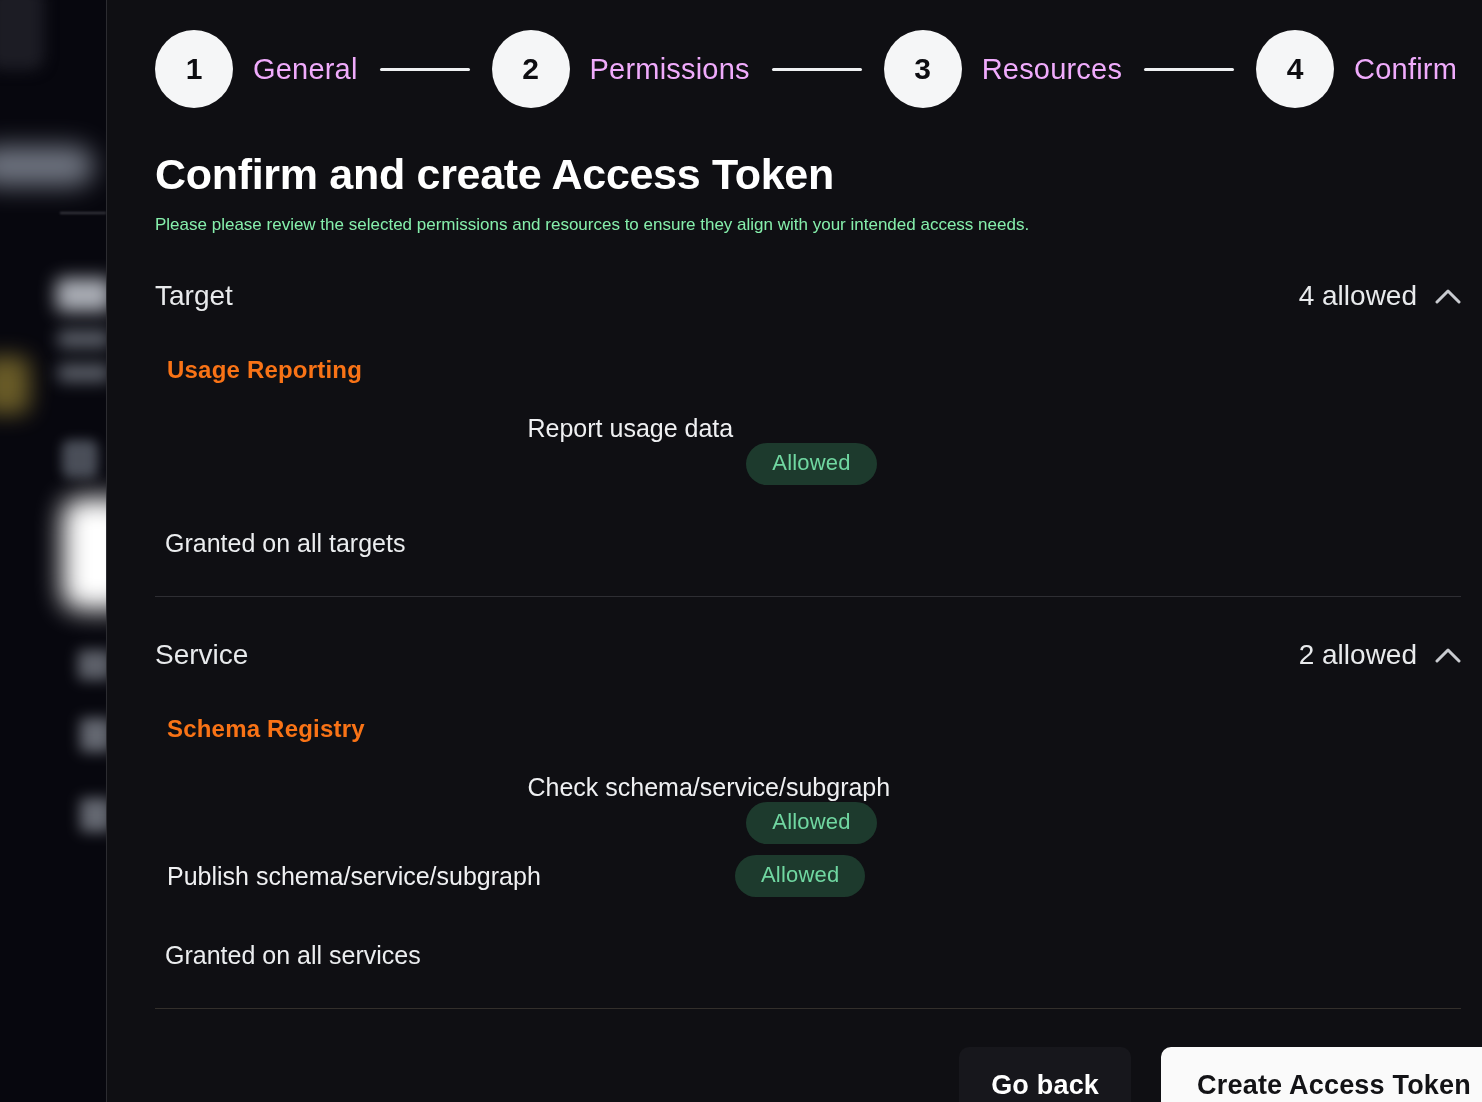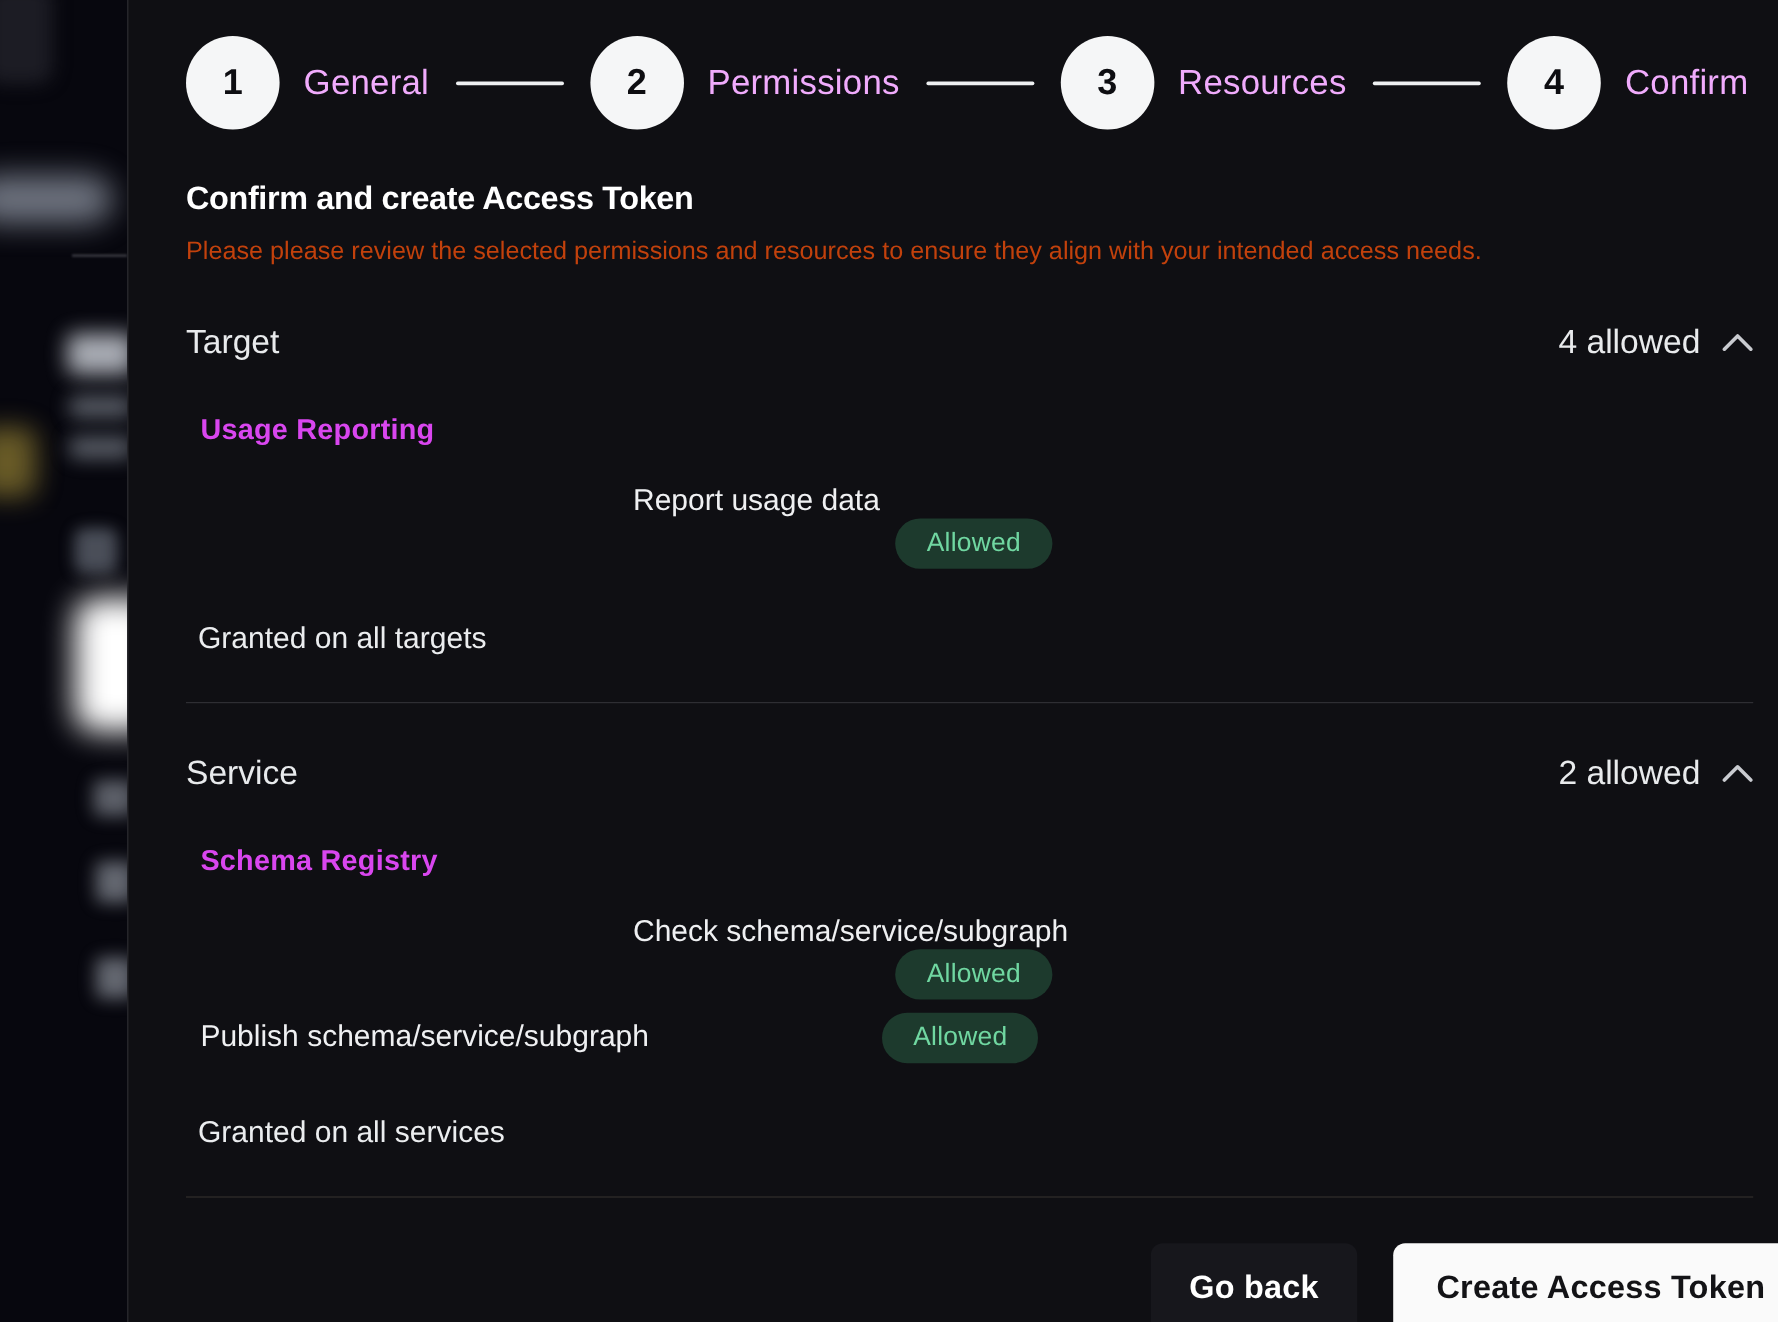--- a/index.html
+++ b/index.html
@@ -53,32 +53,32 @@
     width: 78px; height: 78px; border-radius: 50%;
     background: #f5f6f7; color: #0d0d11;
     font-size: 30px; font-weight: 700;
     display: flex; align-items: center; justify-content: center;
     flex: none;
   }
   .step-label { margin-left: 20px; font-size: 29px; font-weight: 500; color: #f0abfc; letter-spacing: 0.2px; }
   .connector { flex: 1 1 auto; height: 3px; background: #eef0f2; margin: 0 22px; border-radius: 2px; }
 
   
-  .page-title { margin-top: 42px; font-size: 27px; font-weight: 700; color: #ffffff; letter-spacing: -0.3px; }
-  .page-desc  { margin-top: 12px; font-size: 21px; color: #c2410c; line-height: 1.6; width: 1230px; }
+  .page-title { margin-top: 42px; font-size: 43px; font-weight: 700; color: #ffffff; letter-spacing: -0.3px; }
+  .page-desc  { margin-top: 12px; font-size: 17px; color: #86efac; line-height: 1.6; width: 1230px; }
 
   
   .section-head { margin-top: 42px; display: flex; justify-content: space-between; align-items: center; width: 1306px; gap: 24px; }
   .section-title { font-size: 28px; color: #e8eaec; }
   .section-count { display: flex; align-items: center; gap: 18px; cursor: pointer; }
   .count-text { font-size: 28px; color: #e8eaec; }
   .chev { width: 26px; height: 16px; display: block; }
 
   .group { margin: 44px 0 0 12px; }
-  .group-title { font-size: 24px; font-weight: 700; color: #d946ef; letter-spacing: 0.2px; margin-top: 28px; }
+  .group-title { font-size: 24px; font-weight: 700; color: #f97316; letter-spacing: 0.2px; margin-top: 28px; }
   .perm-row { display: flex; align-items: center; }
   .perm-row.first { margin-top: 30px; flex-direction: column; }
   .perm-row.next  { margin-top: 11px; }
   .perm-label { width: 568px; font-size: 25px; color: #eff0f2; flex: none; }
   .badge {
     display: inline-block;
     padding: 7px 26px 9px 26px;
     border-radius: 999px;
     background: #1d3a2d;
     color: #70d7a1;

